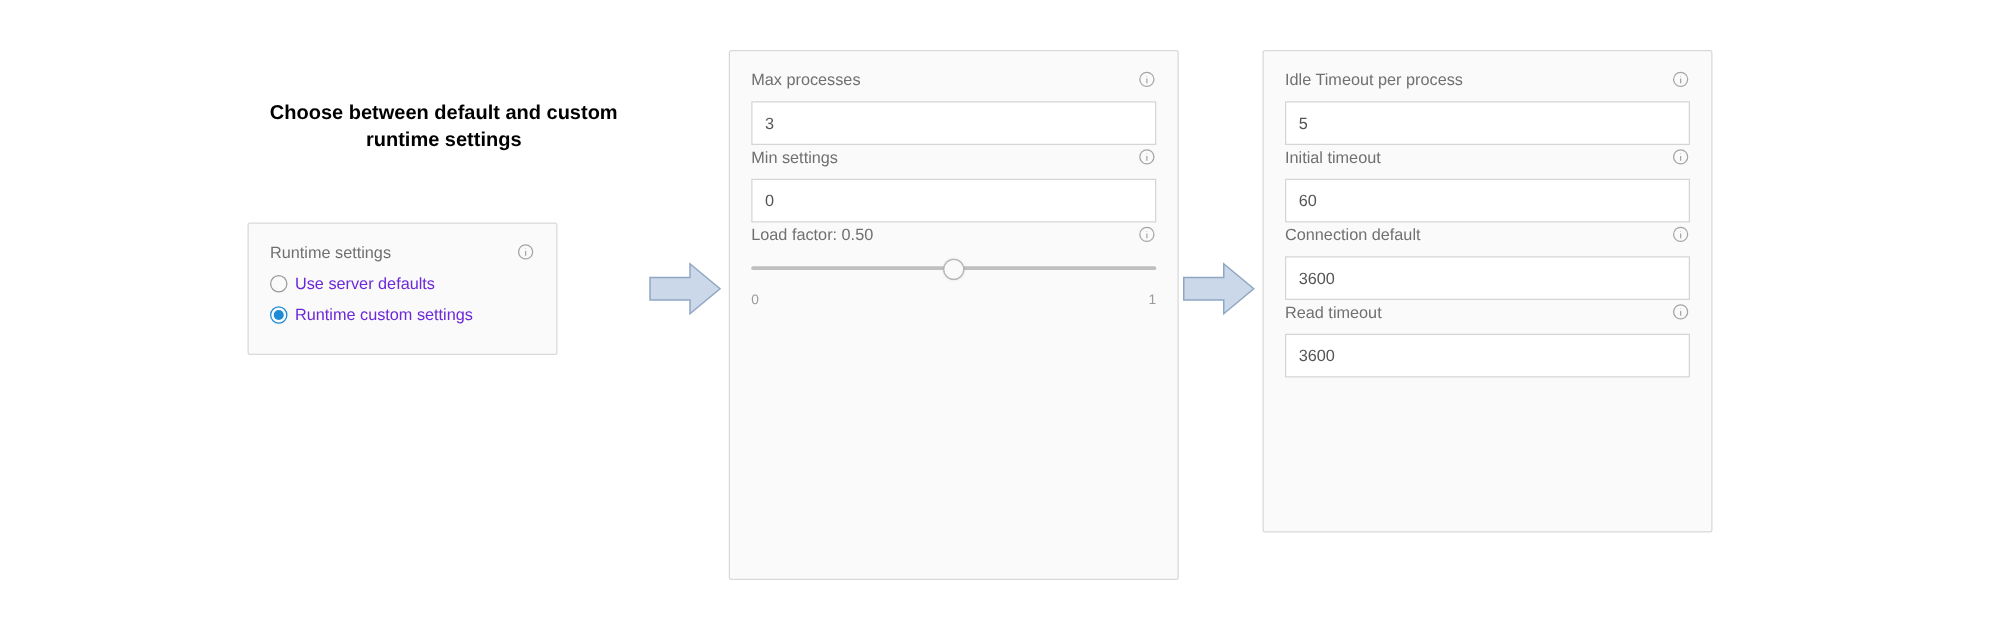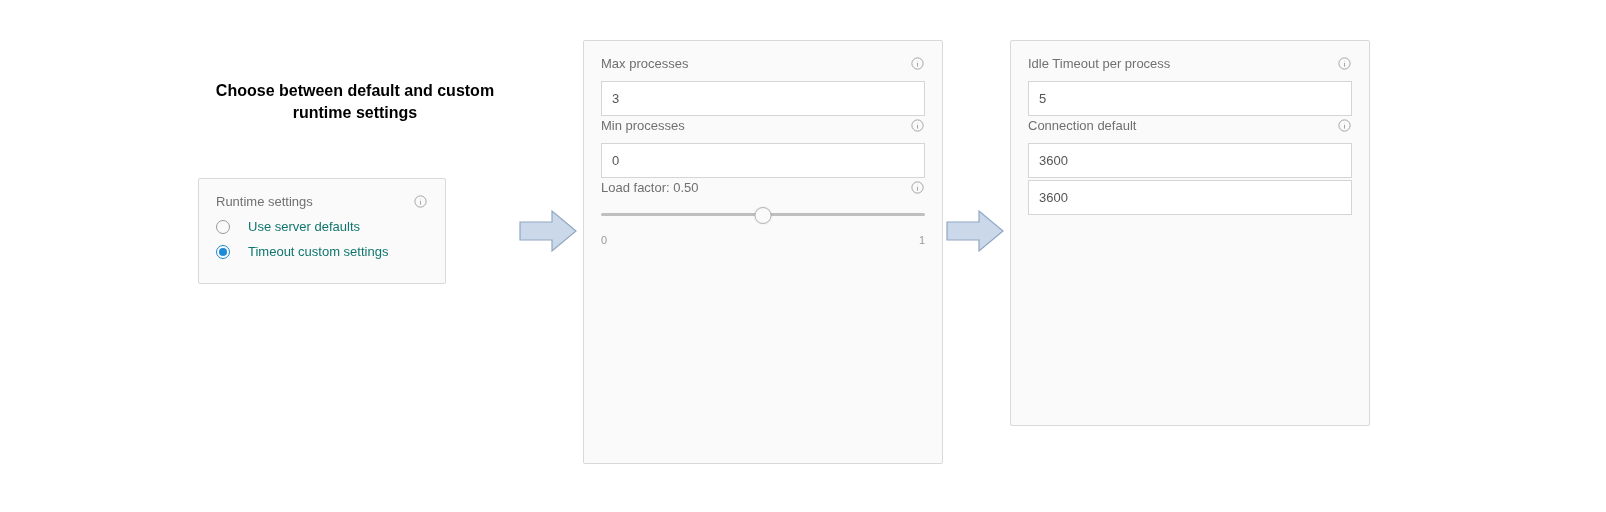--- a/index.html
+++ b/index.html
@@ -59,23 +59,23 @@
     .info-icon-span {
       color: #a8a8a8;
       display: inline-flex;
       align-items: center;
     }
     .info-icon-span svg { display: block; }
     .radio-group { margin-top: 6px; }
     .radio-line {
       display: flex;
       align-items: center;
-      gap: 18px;
+      gap: 6px;
       font-size: 13px;
-      color: #0f766e;
+      color: #6d28d9;
       margin-top: 6px;
       margin-bottom: 10px;
       cursor: pointer;
     }
     .radio-line:last-child { margin-bottom: 0; }
     .radio-outer {
       width: 14px; height: 14px;
       border: 1px solid #9a9a9a;
       border-radius: 50%;
       display: flex; align-items: center; justify-content: center;
@@ -149,21 +149,21 @@
   </div>
   <div class="radio-group">
     <div class="radio-line">
       <span class="radio-outer"></span>
       <span>Use server defaults</span>
     </div>
     <div class="radio-line">
       <span class="radio-outer selected">
           <span class="radio-inner"></span>
         </span>
-      <span>Timeout custom settings</span>
+      <span>Runtime custom settings</span>
     </div>
   </div>
 </div>
 
 <div class="arrow-block arrow1">
   <svg width="62" height="48" viewBox="0 0 62 48">
     <polygon points="2,15 34,15 34,4 58,24 34,44 34,33 2,33" fill="#cad8e9" stroke="#90a7c3" stroke-width="1.2"></polygon>
   </svg>
 </div>
 
@@ -176,21 +176,21 @@
             <circle cx="12" cy="12" r="9"></circle>
             <circle cx="12" cy="8" r="0.6" fill="#a5a5a5" stroke="none"></circle>
             <line x1="12" y1="11" x2="12" y2="17"></line>
           </svg>
       </span>
     </div>
     <input class="input-box" value="3" style="">
   </div>
   <div class="field">
     <div class="label-row">
-      <span>Min processes</span>
+      <span>Min settings</span>
       <span class="info-icon-span">
         <svg width="15" height="15" viewBox="0 0 24 24" fill="none" stroke="#a5a5a5" stroke-width="1.6">
             <circle cx="12" cy="12" r="9"></circle>
             <circle cx="12" cy="8" r="0.6" fill="#a5a5a5" stroke="none"></circle>
             <line x1="12" y1="11" x2="12" y2="17"></line>
           </svg>
       </span>
     </div>
     <input class="input-box" value="0" style="">
   </div>
@@ -233,27 +233,50 @@
             <circle cx="12" cy="12" r="9"></circle>
             <circle cx="12" cy="8" r="0.6" fill="#a5a5a5" stroke="none"></circle>
             <line x1="12" y1="11" x2="12" y2="17"></line>
           </svg>
       </span>
     </div>
     <input class="input-box" value="5" style="">
   </div>
   <div class="field">
     <div class="label-row">
+      <span>Initial timeout</span>
+      <span class="info-icon-span">
+        <svg width="15" height="15" viewBox="0 0 24 24" fill="none" stroke="#a5a5a5" stroke-width="1.6">
+            <circle cx="12" cy="12" r="9"></circle>
+            <circle cx="12" cy="8" r="0.6" fill="#a5a5a5" stroke="none"></circle>
+            <line x1="12" y1="11" x2="12" y2="17"></line>
+          </svg>
+      </span>
+    </div>
+    <input class="input-box" value="60" style="">
+  </div>
+  <div class="field">
+    <div class="label-row">
       <span>Connection default</span>
       <span class="info-icon-span">
         <svg width="15" height="15" viewBox="0 0 24 24" fill="none" stroke="#a5a5a5" stroke-width="1.6">
             <circle cx="12" cy="12" r="9"></circle>
             <circle cx="12" cy="8" r="0.6" fill="#a5a5a5" stroke="none"></circle>
             <line x1="12" y1="11" x2="12" y2="17"></line>
           </svg>
       </span>
     </div>
     <input class="input-box" value="3600" style="">
   </div>
   <div class="field" style="margin-bottom:0;">
+    <div class="label-row">
+      <span>Read timeout</span>
+      <span class="info-icon-span">
+        <svg width="15" height="15" viewBox="0 0 24 24" fill="none" stroke="#a5a5a5" stroke-width="1.6">
+            <circle cx="12" cy="12" r="9"></circle>
+            <circle cx="12" cy="8" r="0.6" fill="#a5a5a5" stroke="none"></circle>
+            <line x1="12" y1="11" x2="12" y2="17"></line>
+          </svg>
+      </span>
+    </div>
     <input class="input-box" value="3600" style="">
   </div>
 </div>
 
 </body></html>

